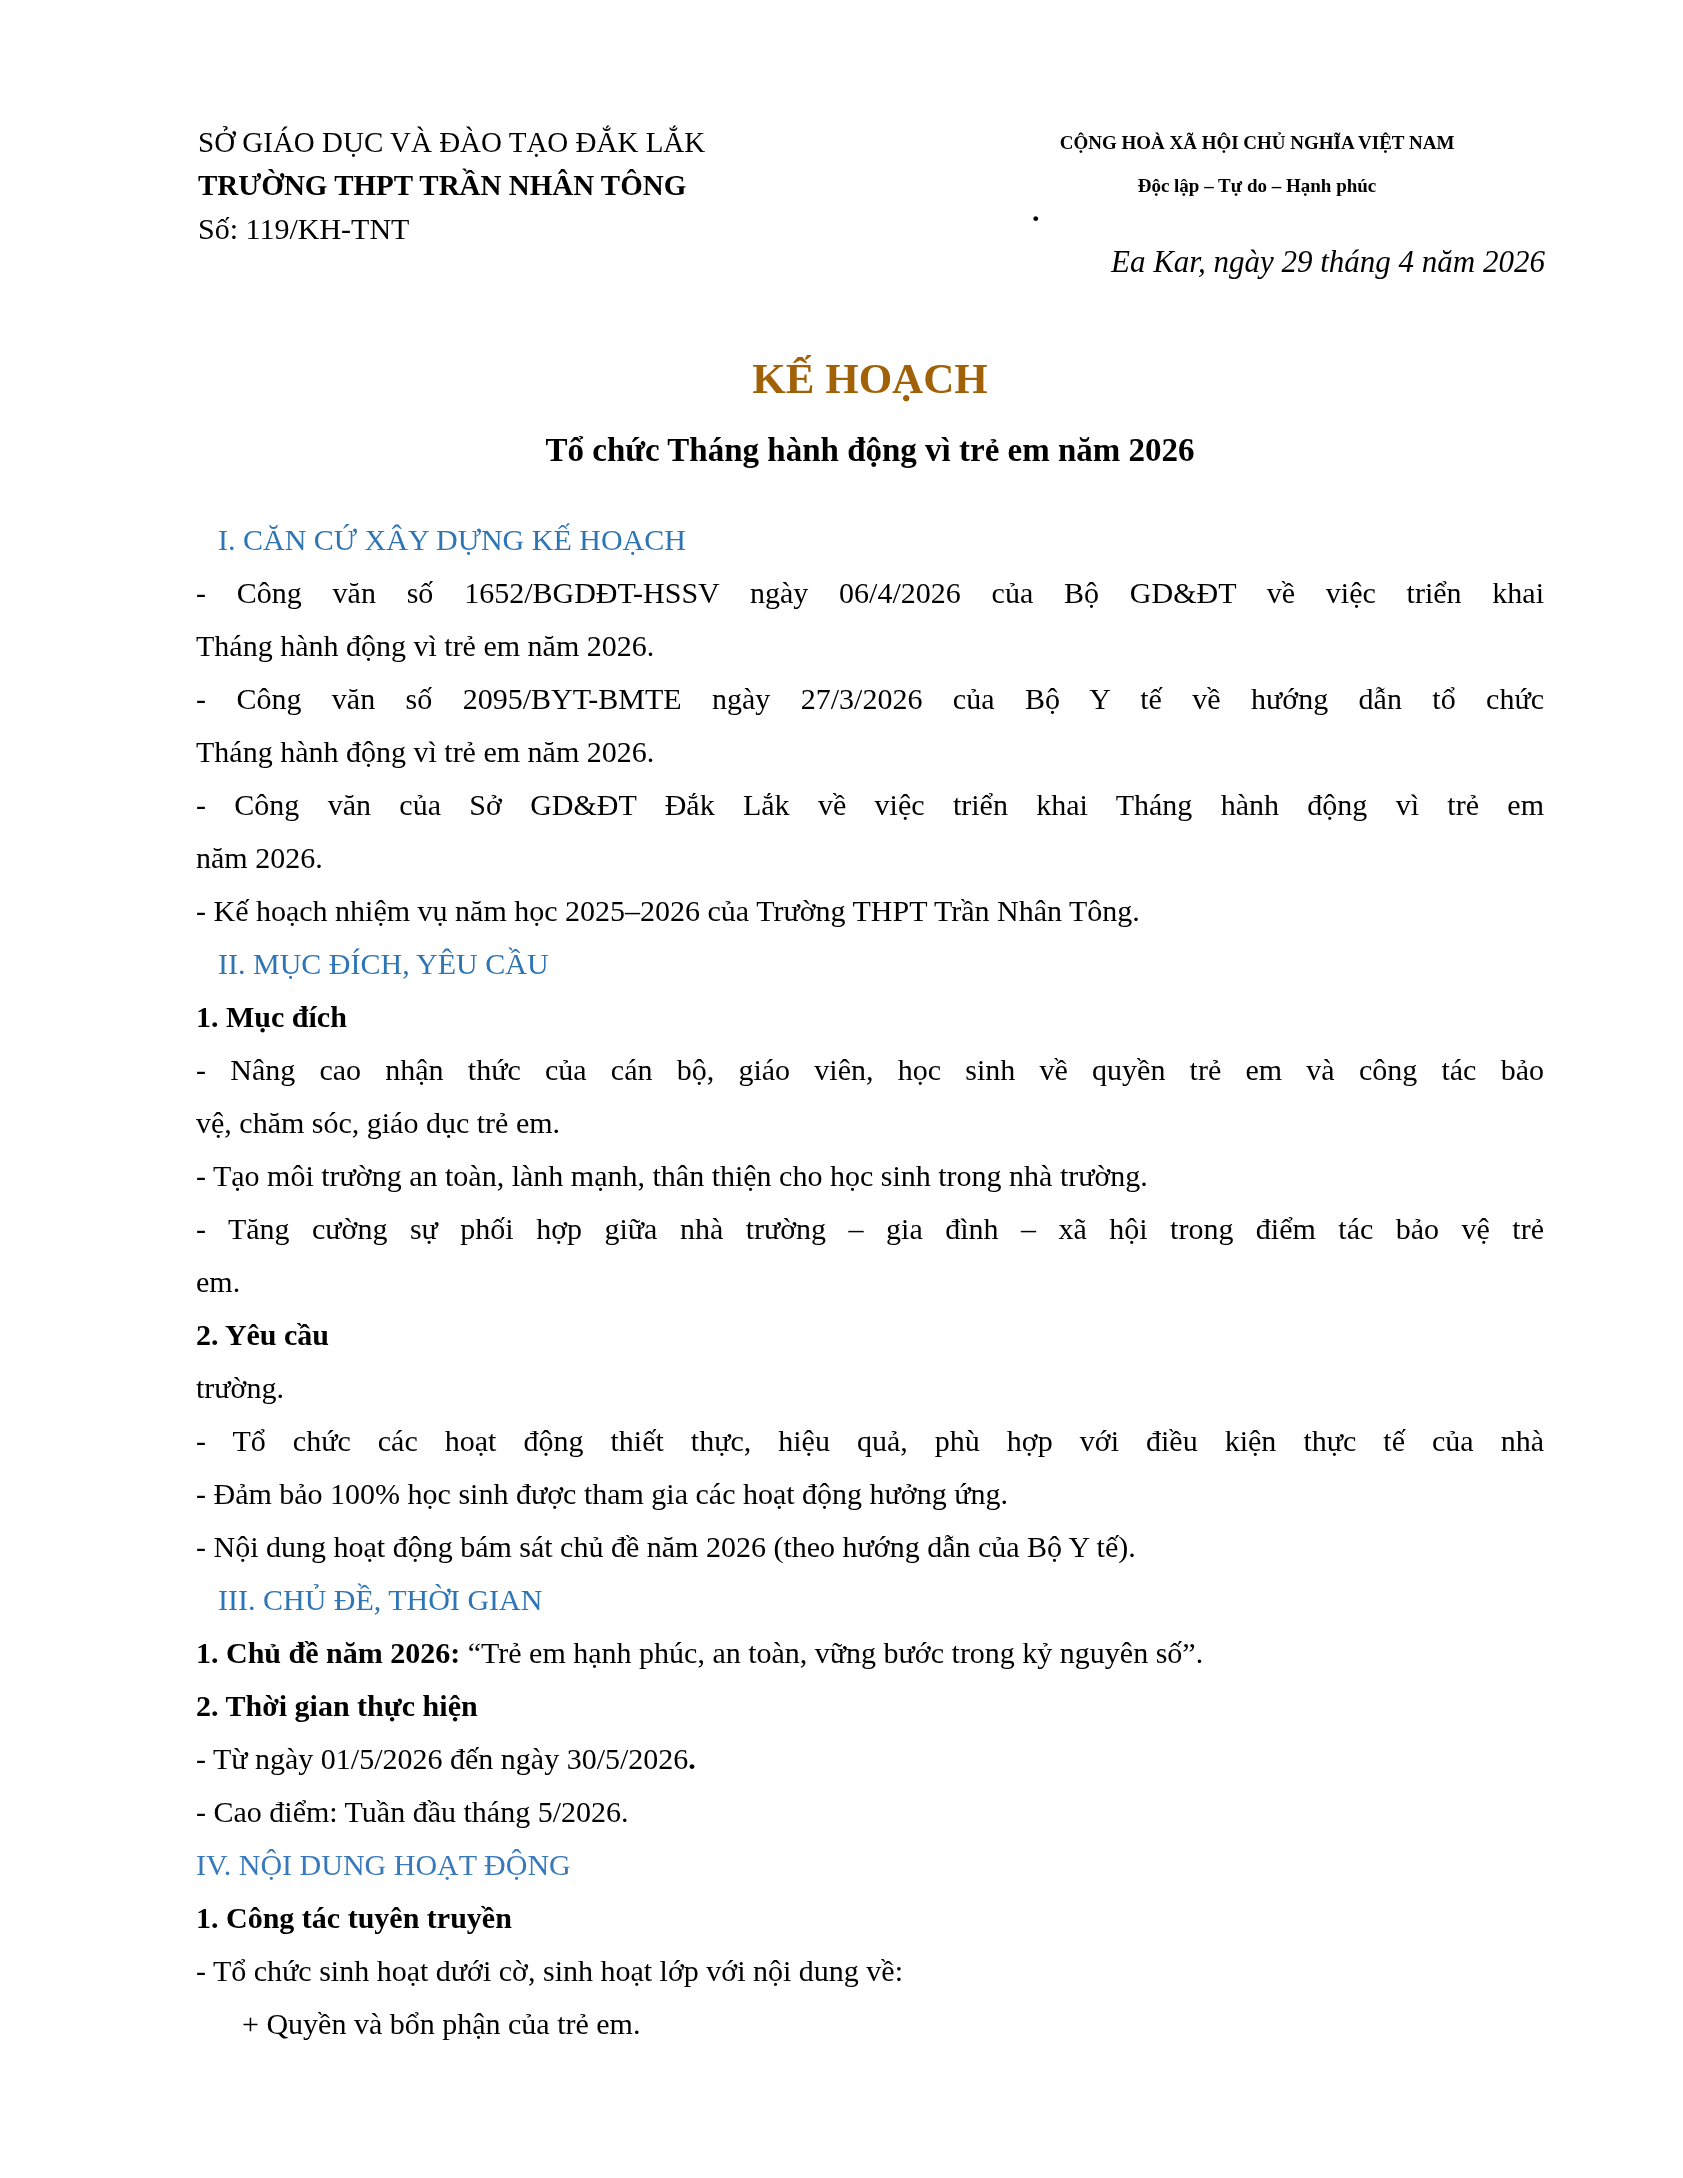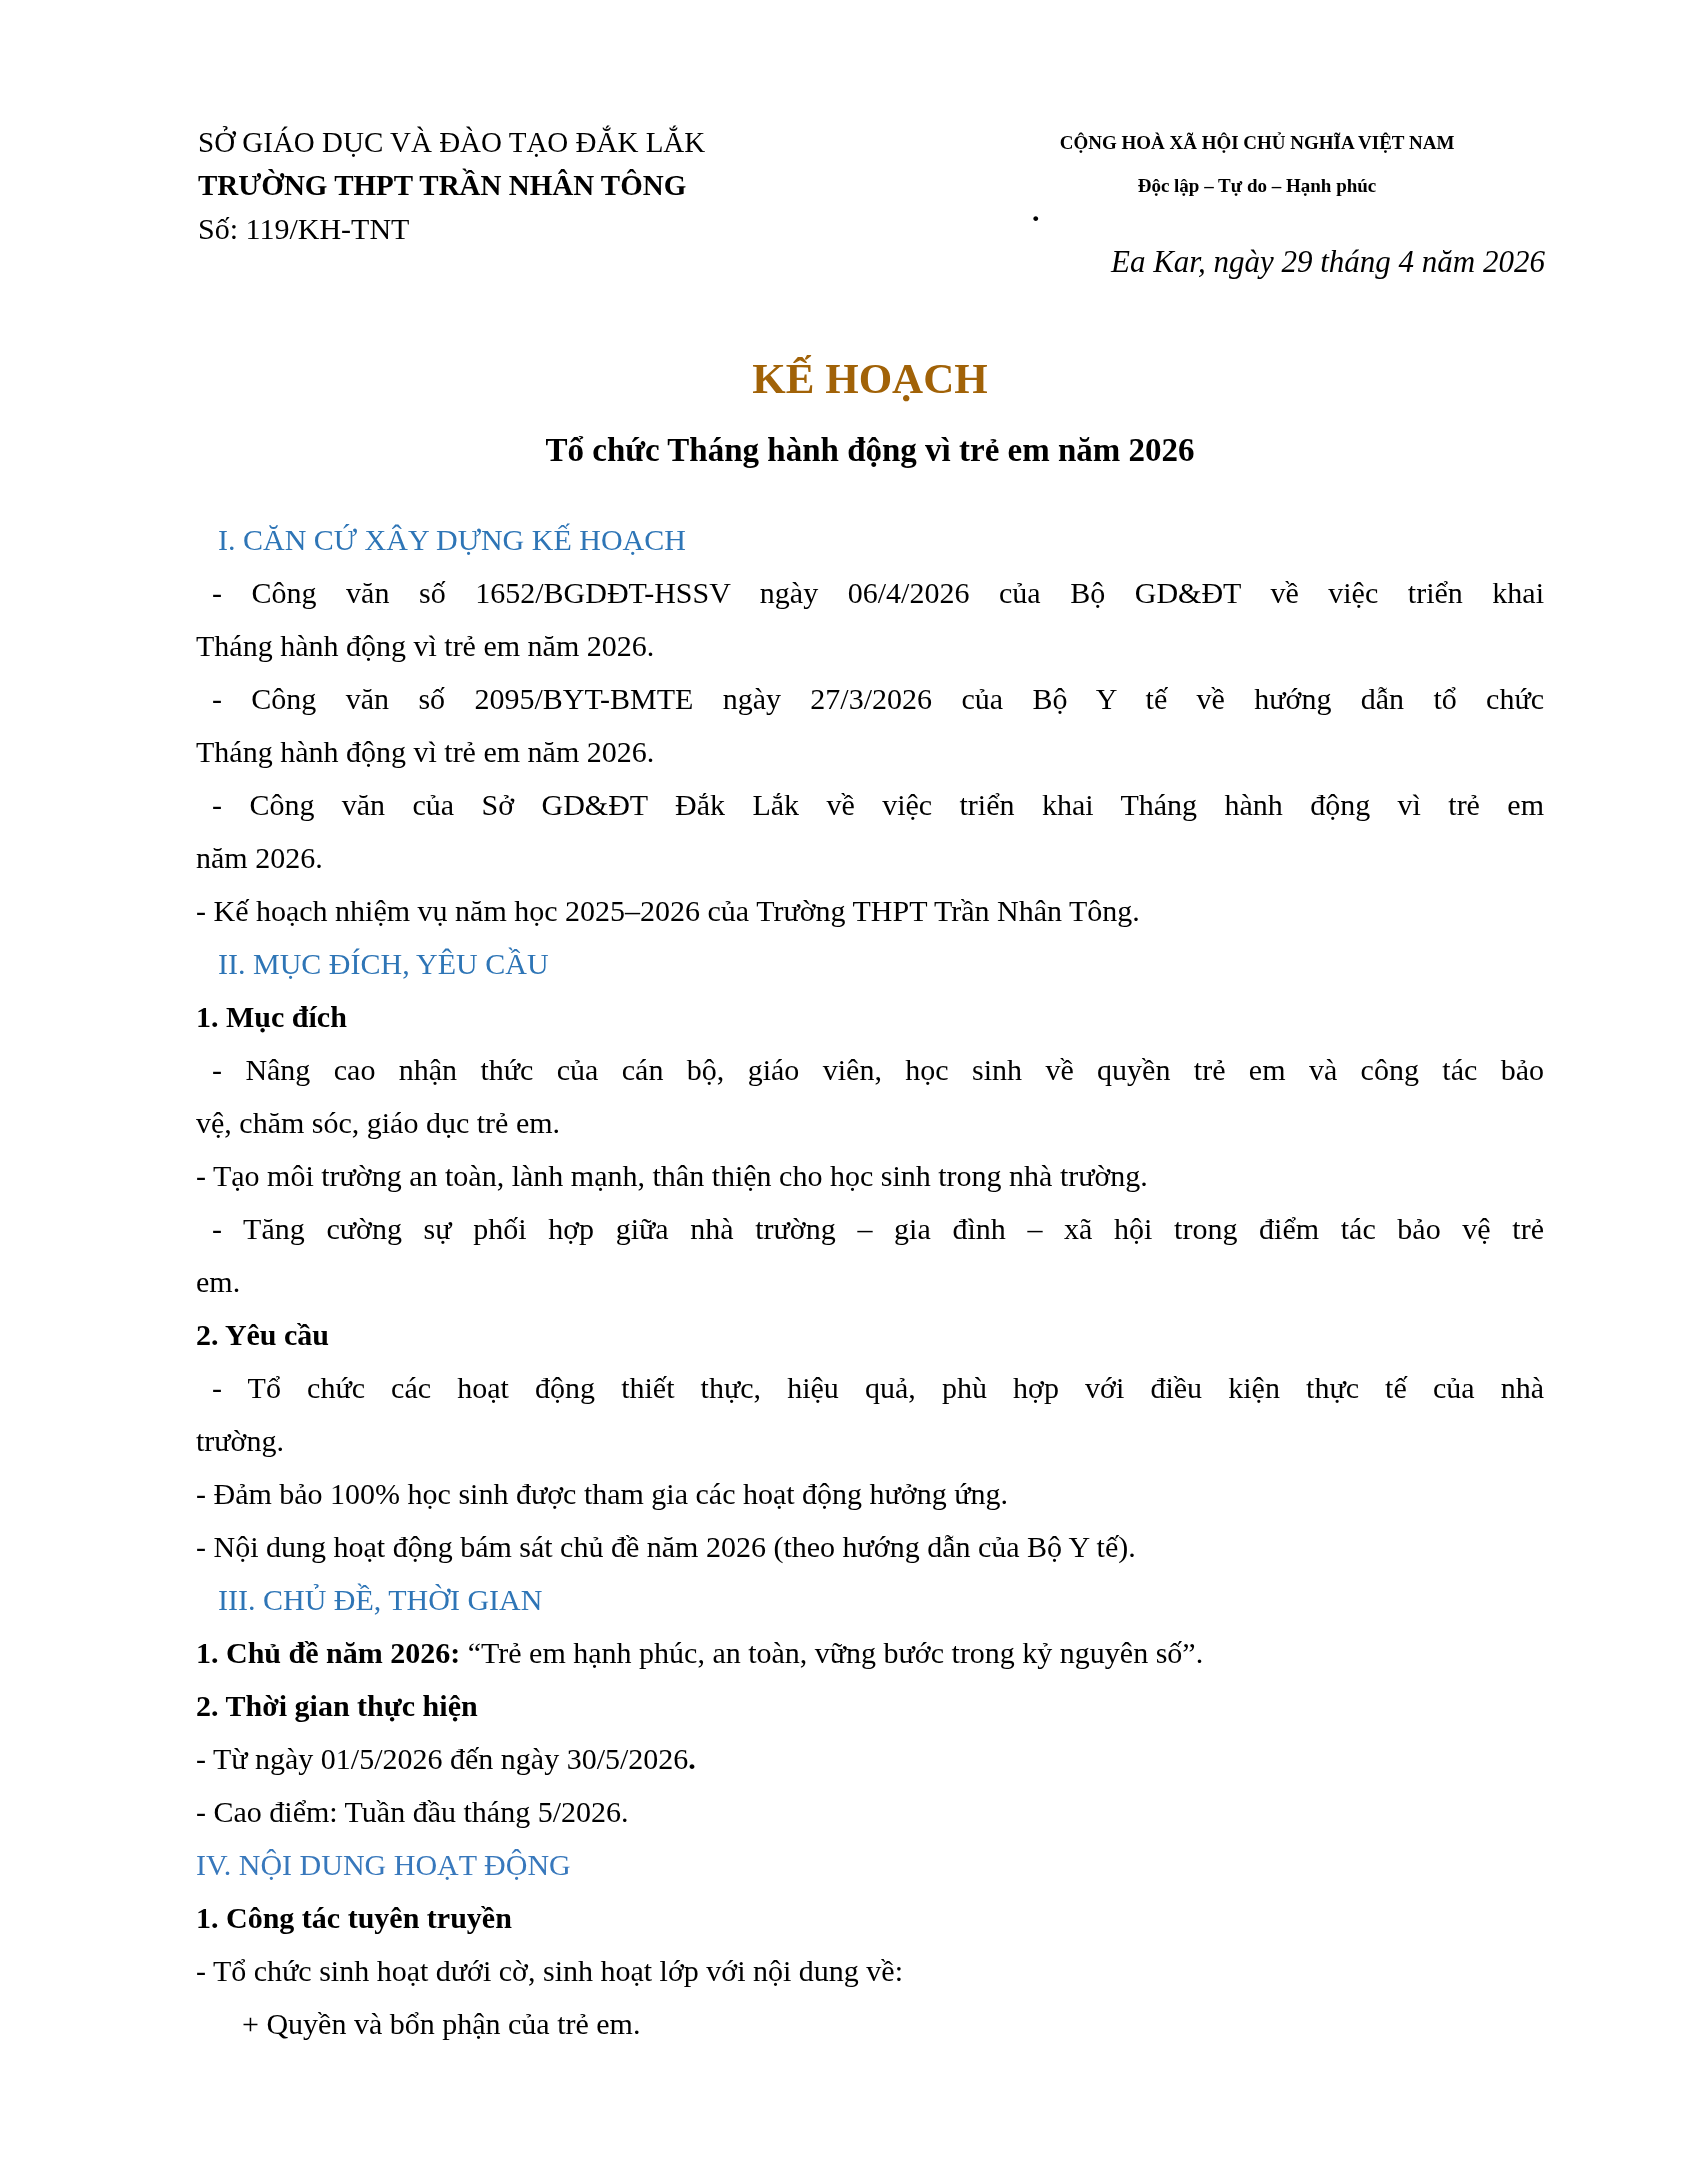--- a/index.html
+++ b/index.html
@@ -22,21 +22,21 @@
   .hdate { position:absolute; left:852px; top:244px; width:693px; text-align:right;
            font-style:italic; font-size:31px; white-space:nowrap; }
   
   .title    { position:absolute; left:196px; top:352px; width:1348px; text-align:center;
               color:#a16207; font-weight:bold; font-size:43px; line-height:53px; }
   .subtitle { position:absolute; left:196px; top:425px; width:1348px; text-align:center;
               font-weight:bold; font-size:33px; line-height:50px; }
   
   .body { position:absolute; left:196px; top:513px; width:1348px; font-size:30px; }
   .line { height:53px; line-height:53px; white-space:nowrap; }
-  .line.justify { white-space:normal; text-align:justify; text-align-last:justify; overflow:hidden;margin-left:16px; }
+  .line.justify { white-space:normal; text-align:justify; text-align-last:justify; overflow:hidden; }
   .line.h1 { color:#2E75B6; font-weight:normal;margin-left:22px; }
   .line.h1-light { color:#3878BC; }
   .line.bold { font-weight:bold; }
   .line.indent { padding-left:46px; }
   .seg-bold { font-weight:bold; }
 </style>
 </head>
 <body>
 
 <div class="page">
@@ -69,22 +69,22 @@
       <div class="line normal"><span>năm 2026.</span></div>
       <div class="line normal"><span>- Kế hoạch nhiệm vụ năm học 2025–2026 của Trường THPT Trần Nhân Tông.</span></div>
       <div class="line h1"><span>II. MỤC ĐÍCH, YÊU CẦU</span></div>
       <div class="line bold"><span>1. Mục đích</span></div>
       <div class="line normal justify"><span>- Nâng cao nhận thức của cán bộ, giáo viên, học sinh về quyền trẻ em và công tác bảo</span></div>
       <div class="line normal"><span>vệ, chăm sóc, giáo dục trẻ em.</span></div>
       <div class="line normal"><span>- Tạo môi trường an toàn, lành mạnh, thân thiện cho học sinh trong nhà trường.</span></div>
       <div class="line normal justify"><span>- Tăng cường sự phối hợp giữa nhà trường – gia đình – xã hội trong điểm tác bảo vệ trẻ</span></div>
       <div class="line normal"><span>em.</span></div>
       <div class="line bold"><span>2. Yêu cầu</span></div>
+      <div class="line normal"><span>trường.</span></div>
       <div class="line normal justify"><span>- Tổ chức các hoạt động thiết thực, hiệu quả, phù hợp với điều kiện thực tế của nhà</span></div>
-      <div class="line normal"><span>trường.</span></div>
       <div class="line normal"><span>- Đảm bảo 100% học sinh được tham gia các hoạt động hưởng ứng.</span></div>
       <div class="line normal"><span>- Nội dung hoạt động bám sát chủ đề năm 2026 (theo hướng dẫn của Bộ Y tế).</span></div>
       <div class="line h1"><span>III. CHỦ ĐỀ, THỜI GIAN</span></div>
       <div class="line normal"><span class="seg-bold">1. Chủ đề năm 2026:</span><span> “Trẻ em hạnh phúc, an toàn, vững bước trong kỷ nguyên số”.</span></div>
       <div class="line bold"><span>2. Thời gian thực hiện</span></div>
       <div class="line normal"><span>- Từ ngày 01/5/2026 đến ngày 30/5/2026</span><span class="seg-bold">.</span></div>
       <div class="line normal"><span>- Cao điểm: Tuần đầu tháng 5/2026.</span></div>
       <div class="line h1-light"><span>IV. NỘI DUNG HOẠT ĐỘNG</span></div>
       <div class="line bold"><span>1. Công tác tuyên truyền</span></div>
       <div class="line normal"><span>- Tổ chức sinh hoạt dưới cờ, sinh hoạt lớp với nội dung về:</span></div>

